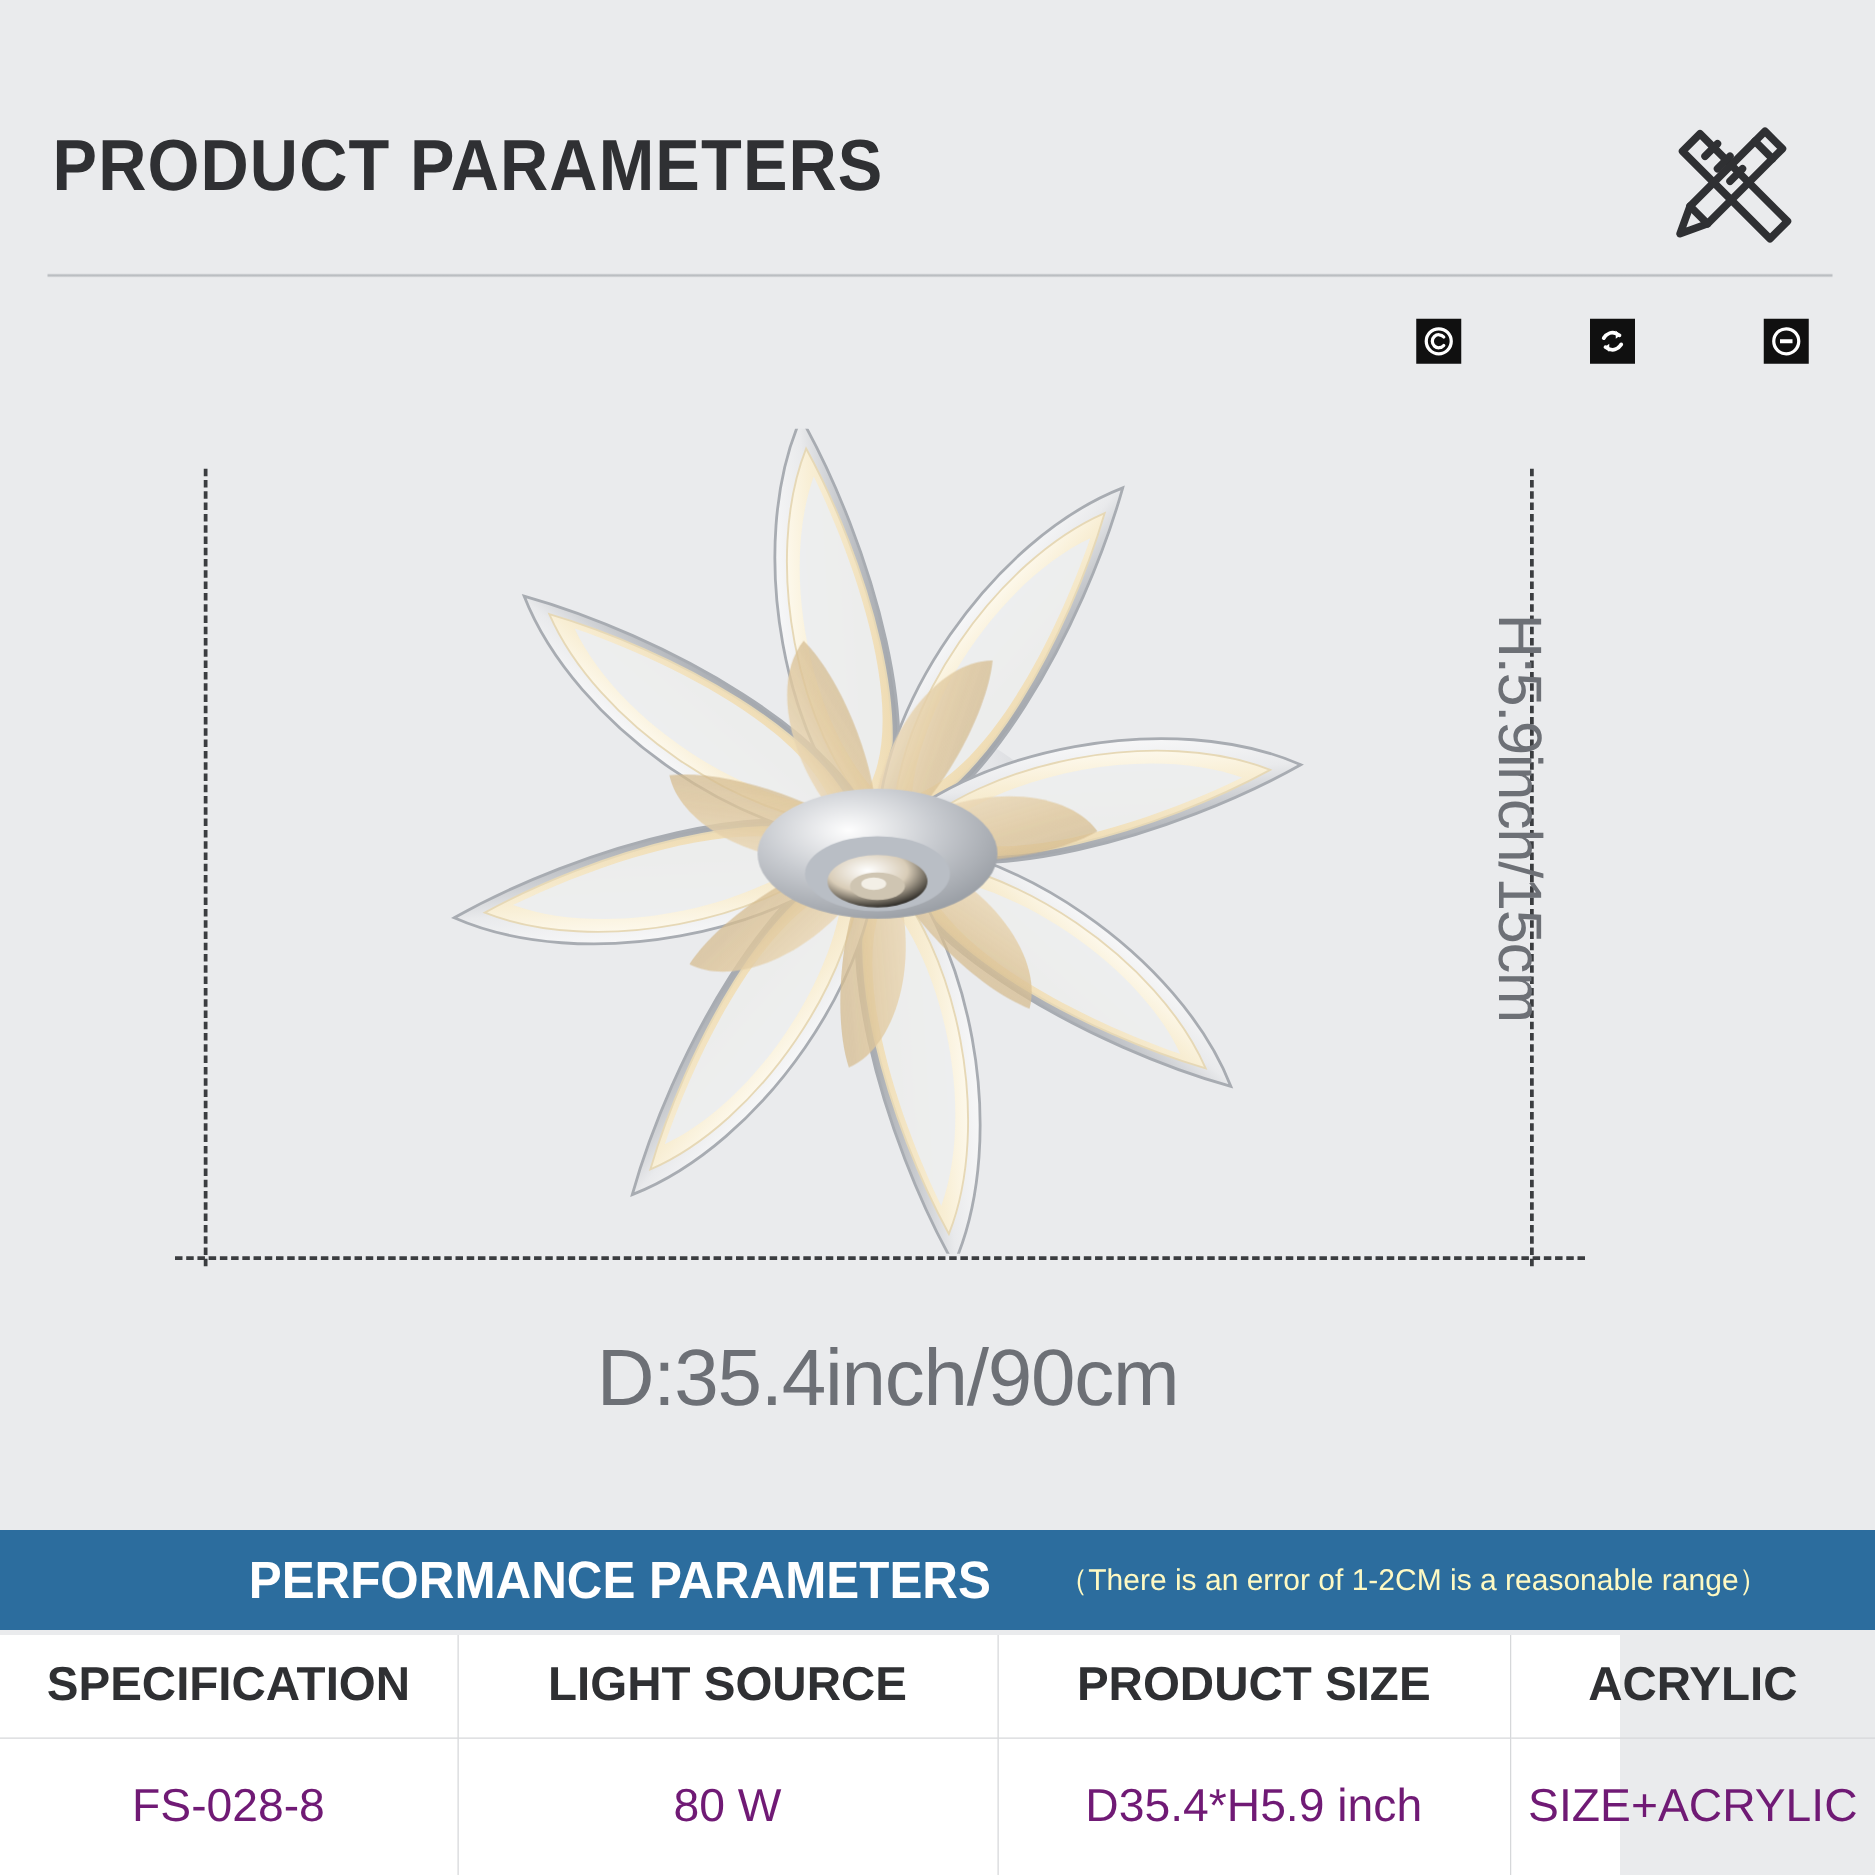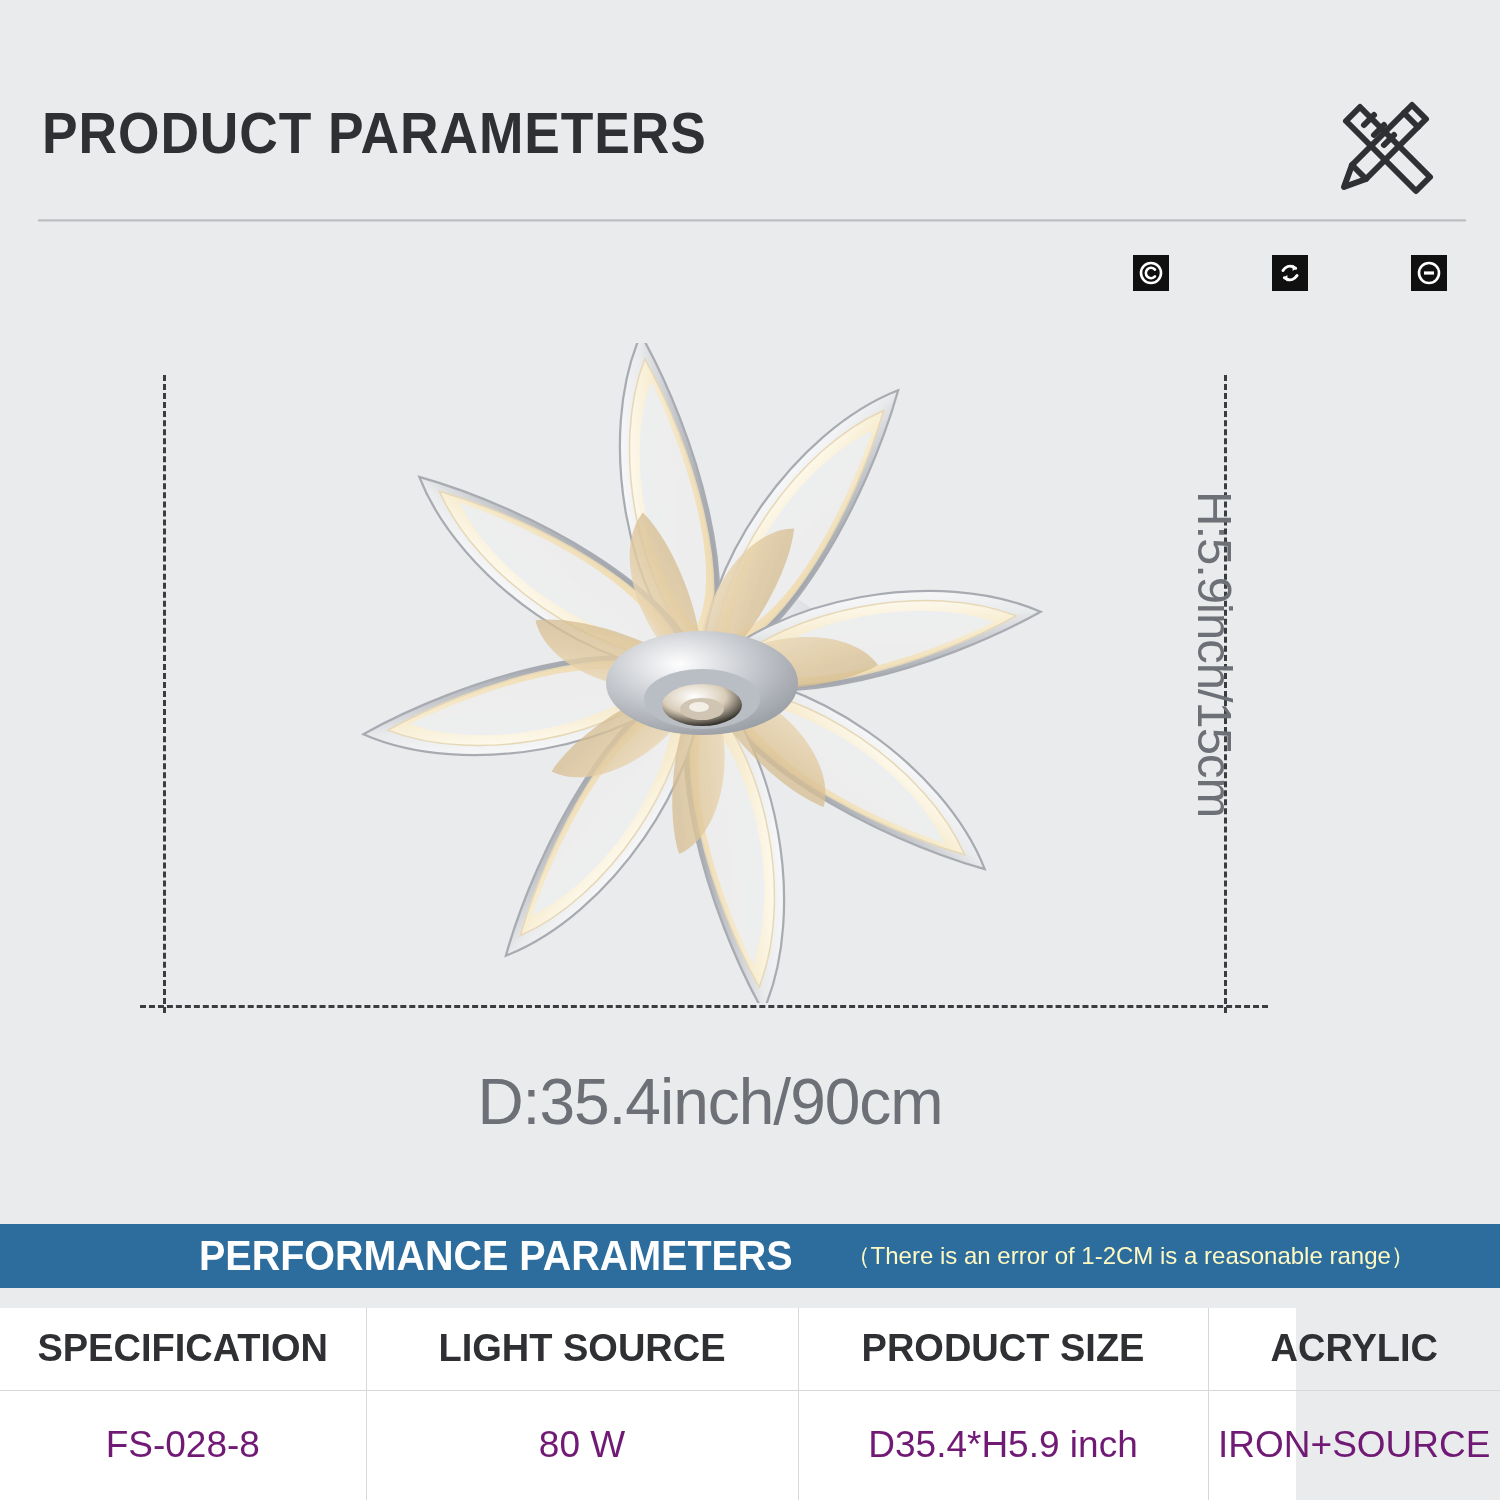--- a/index.html
+++ b/index.html
@@ -83,21 +83,21 @@
   }
 
   
   #product-image{
     position:absolute; left:150px; top:330px; width:1100px; height:660px;
   }
   #product-image svg{ width:100%; height:100%; display:block; }
 
   
   #perf-header{
-    position:absolute; left:0; top:1224px; width:1500px; height:64px;
+    position:absolute; left:0; top:1224px; width:1500px; height:80px;
     background:#2c6d9e;
     display:flex; align-items:center;
   }
   #perf-title{
     margin-left:199px;
     font-size:42px; font-weight:bold; color:#ffffff;
     font-family:"Liberation Sans Narrow","Liberation Sans",sans-serif;
     transform:scaleX(.94); transform-origin:left center;
     white-space:nowrap;
   }
@@ -306,17 +306,17 @@
         <th>LIGHT SOURCE</th>
         <th>PRODUCT SIZE</th>
         <th>ACRYLIC</th>
       </tr>
     </thead>
     <tbody>
       <tr>
         <td>FS-028-8</td>
         <td>80 W</td>
         <td>D35.4*H5.9 inch</td>
-        <td>IRON+SOURCE</td>
+        <td>SIZE+ACRYLIC</td>
       </tr>
     </tbody>
   </table>
 </div>
 
 </body></html>

